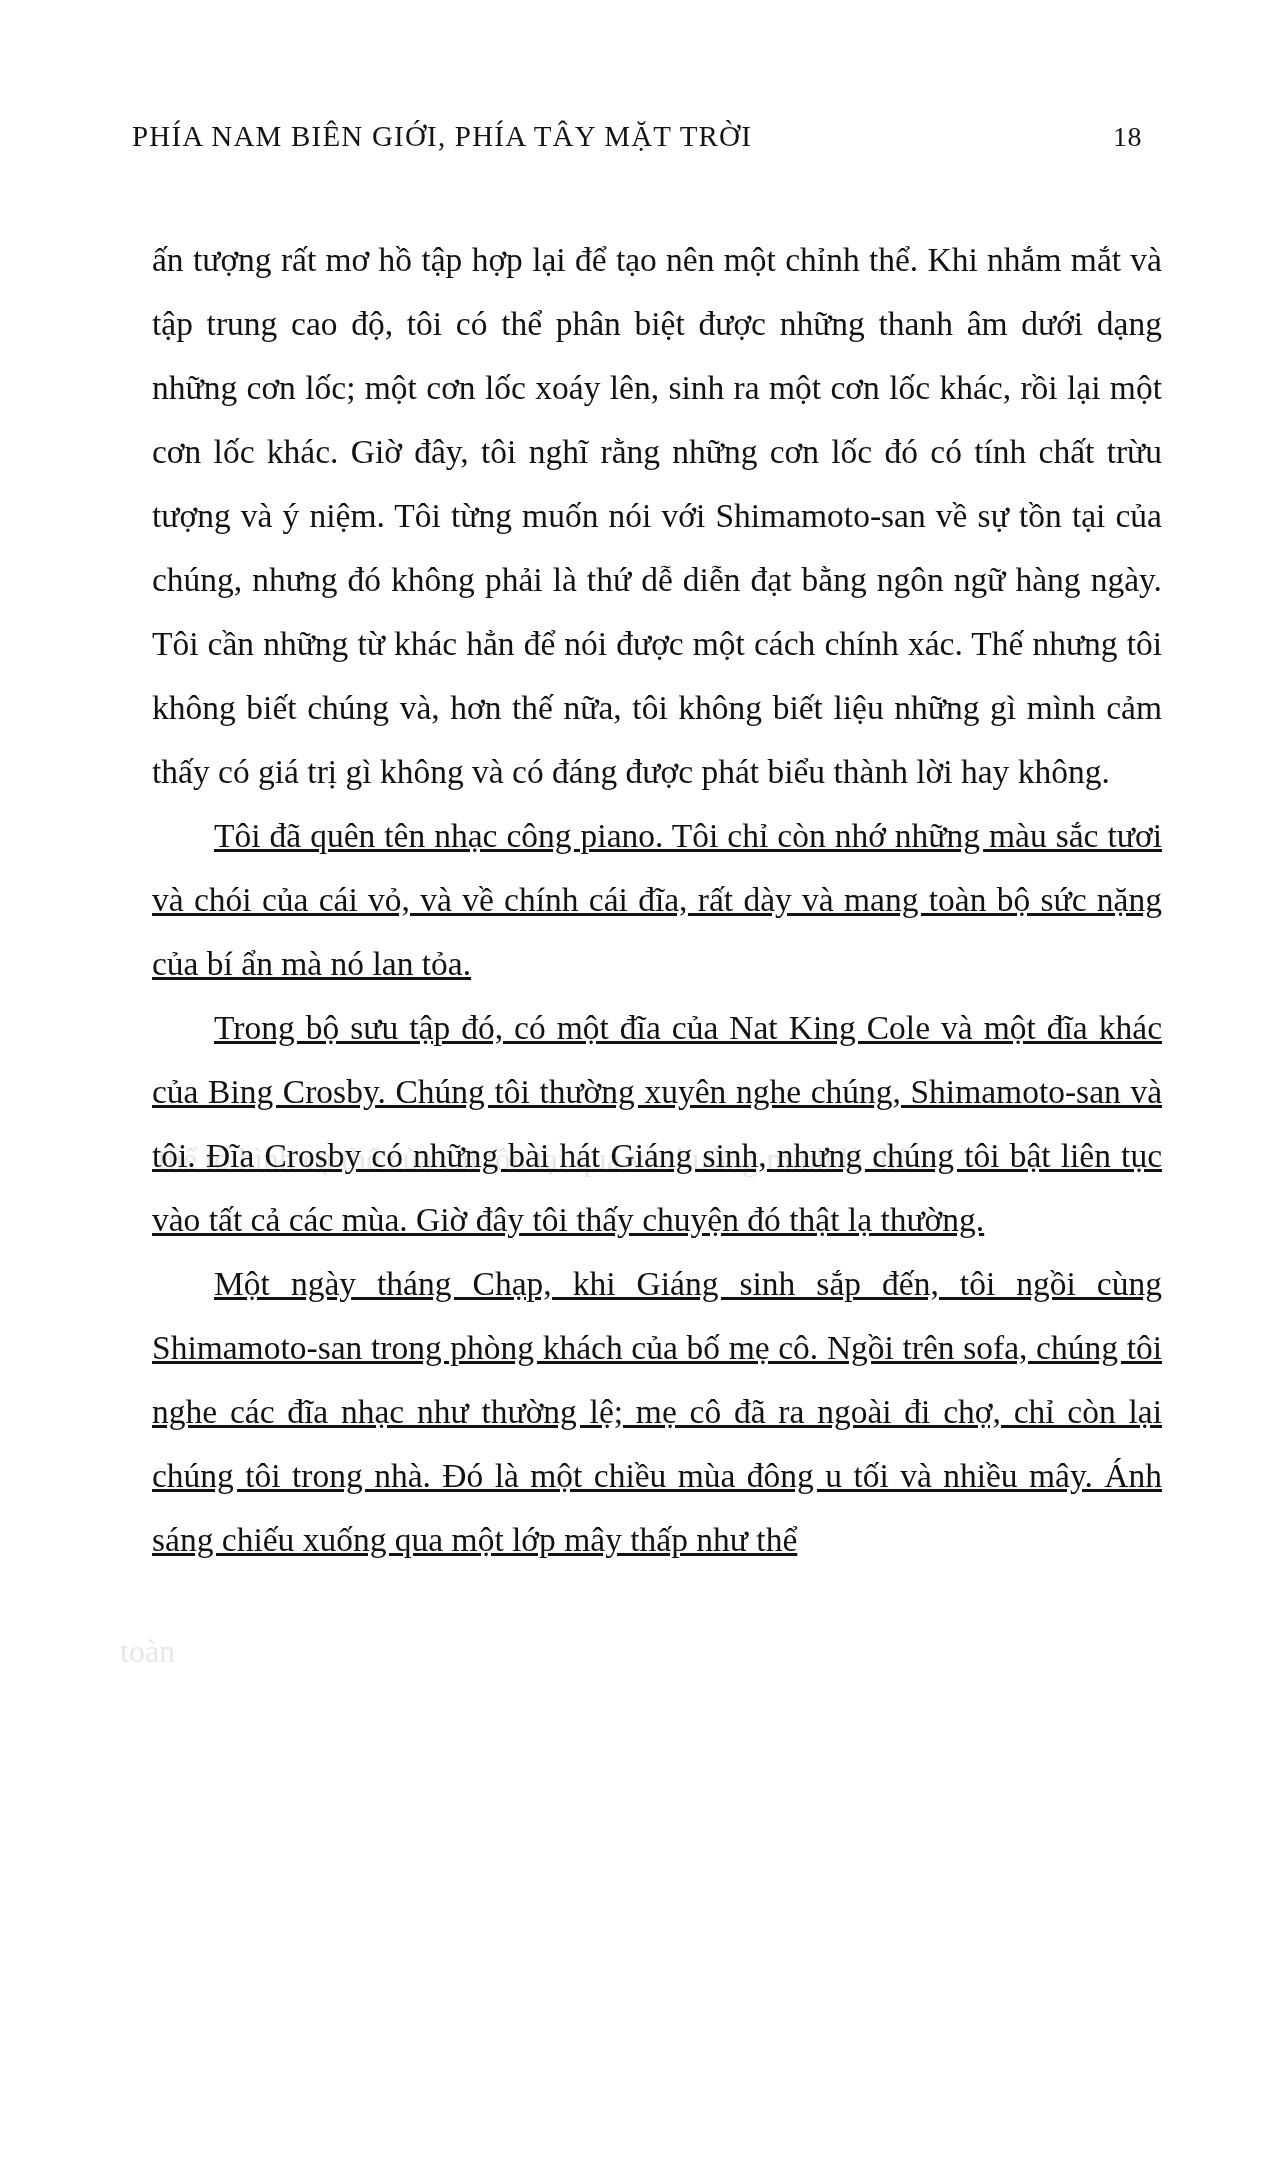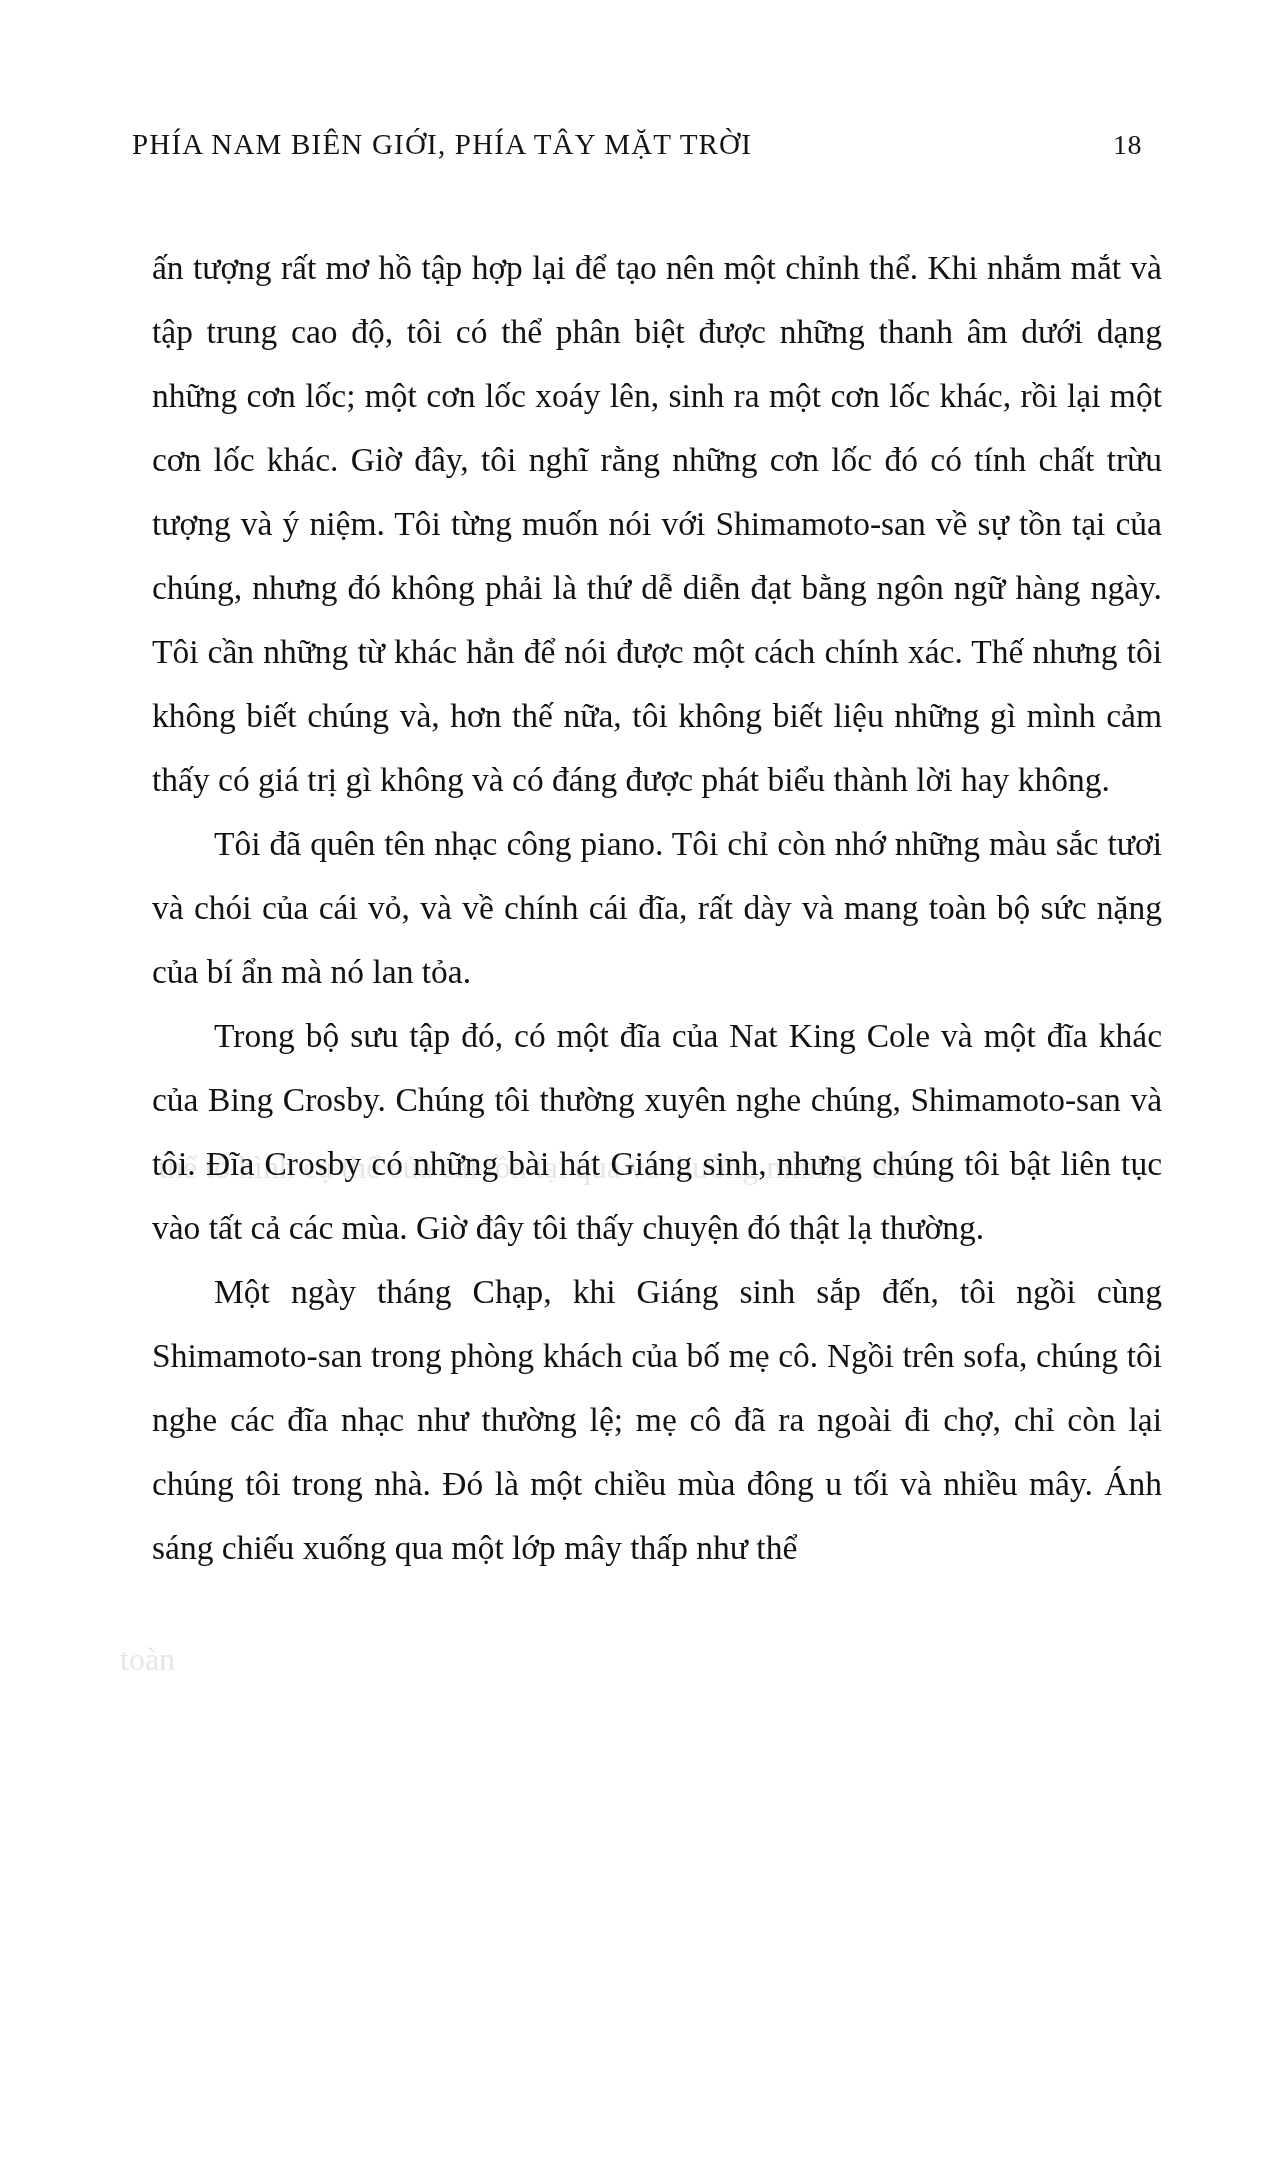--- a/index.html
+++ b/index.html
@@ -10,21 +10,21 @@
   body {
     width: 1280px;
     height: 2176px;
     font-family: "Liberation Serif", "DejaVu Serif", serif;
     color: #1a1a1a;
     position: relative;
     overflow: hidden;
   }
   .page {
     position: absolute;
-    top: 8px;
+    top: 0;
     left: 0;
     width: 1280px;
     height: 1772px;
     box-sizing: border-box;
     padding: 0;
   }
   .header {
     position: absolute;
     top: 120px;
     left: 132px;
@@ -56,20 +56,21 @@
     text-align: justify;
     text-justify: inter-word;
     margin-left: 20px;
   }
   .body-text p {
     margin: 0;
     text-indent: 0;
   }
   .body-text p.indent {
     text-indent: 62px;
+    text-decoration: underline;
   }
   
   .bleed {
     position: absolute;
     left: 120px;
     width: 1020px;
     color: rgba(120, 90, 95, 0.16);
     font-size: 32px;
     line-height: 62px;
     text-align: justify;

